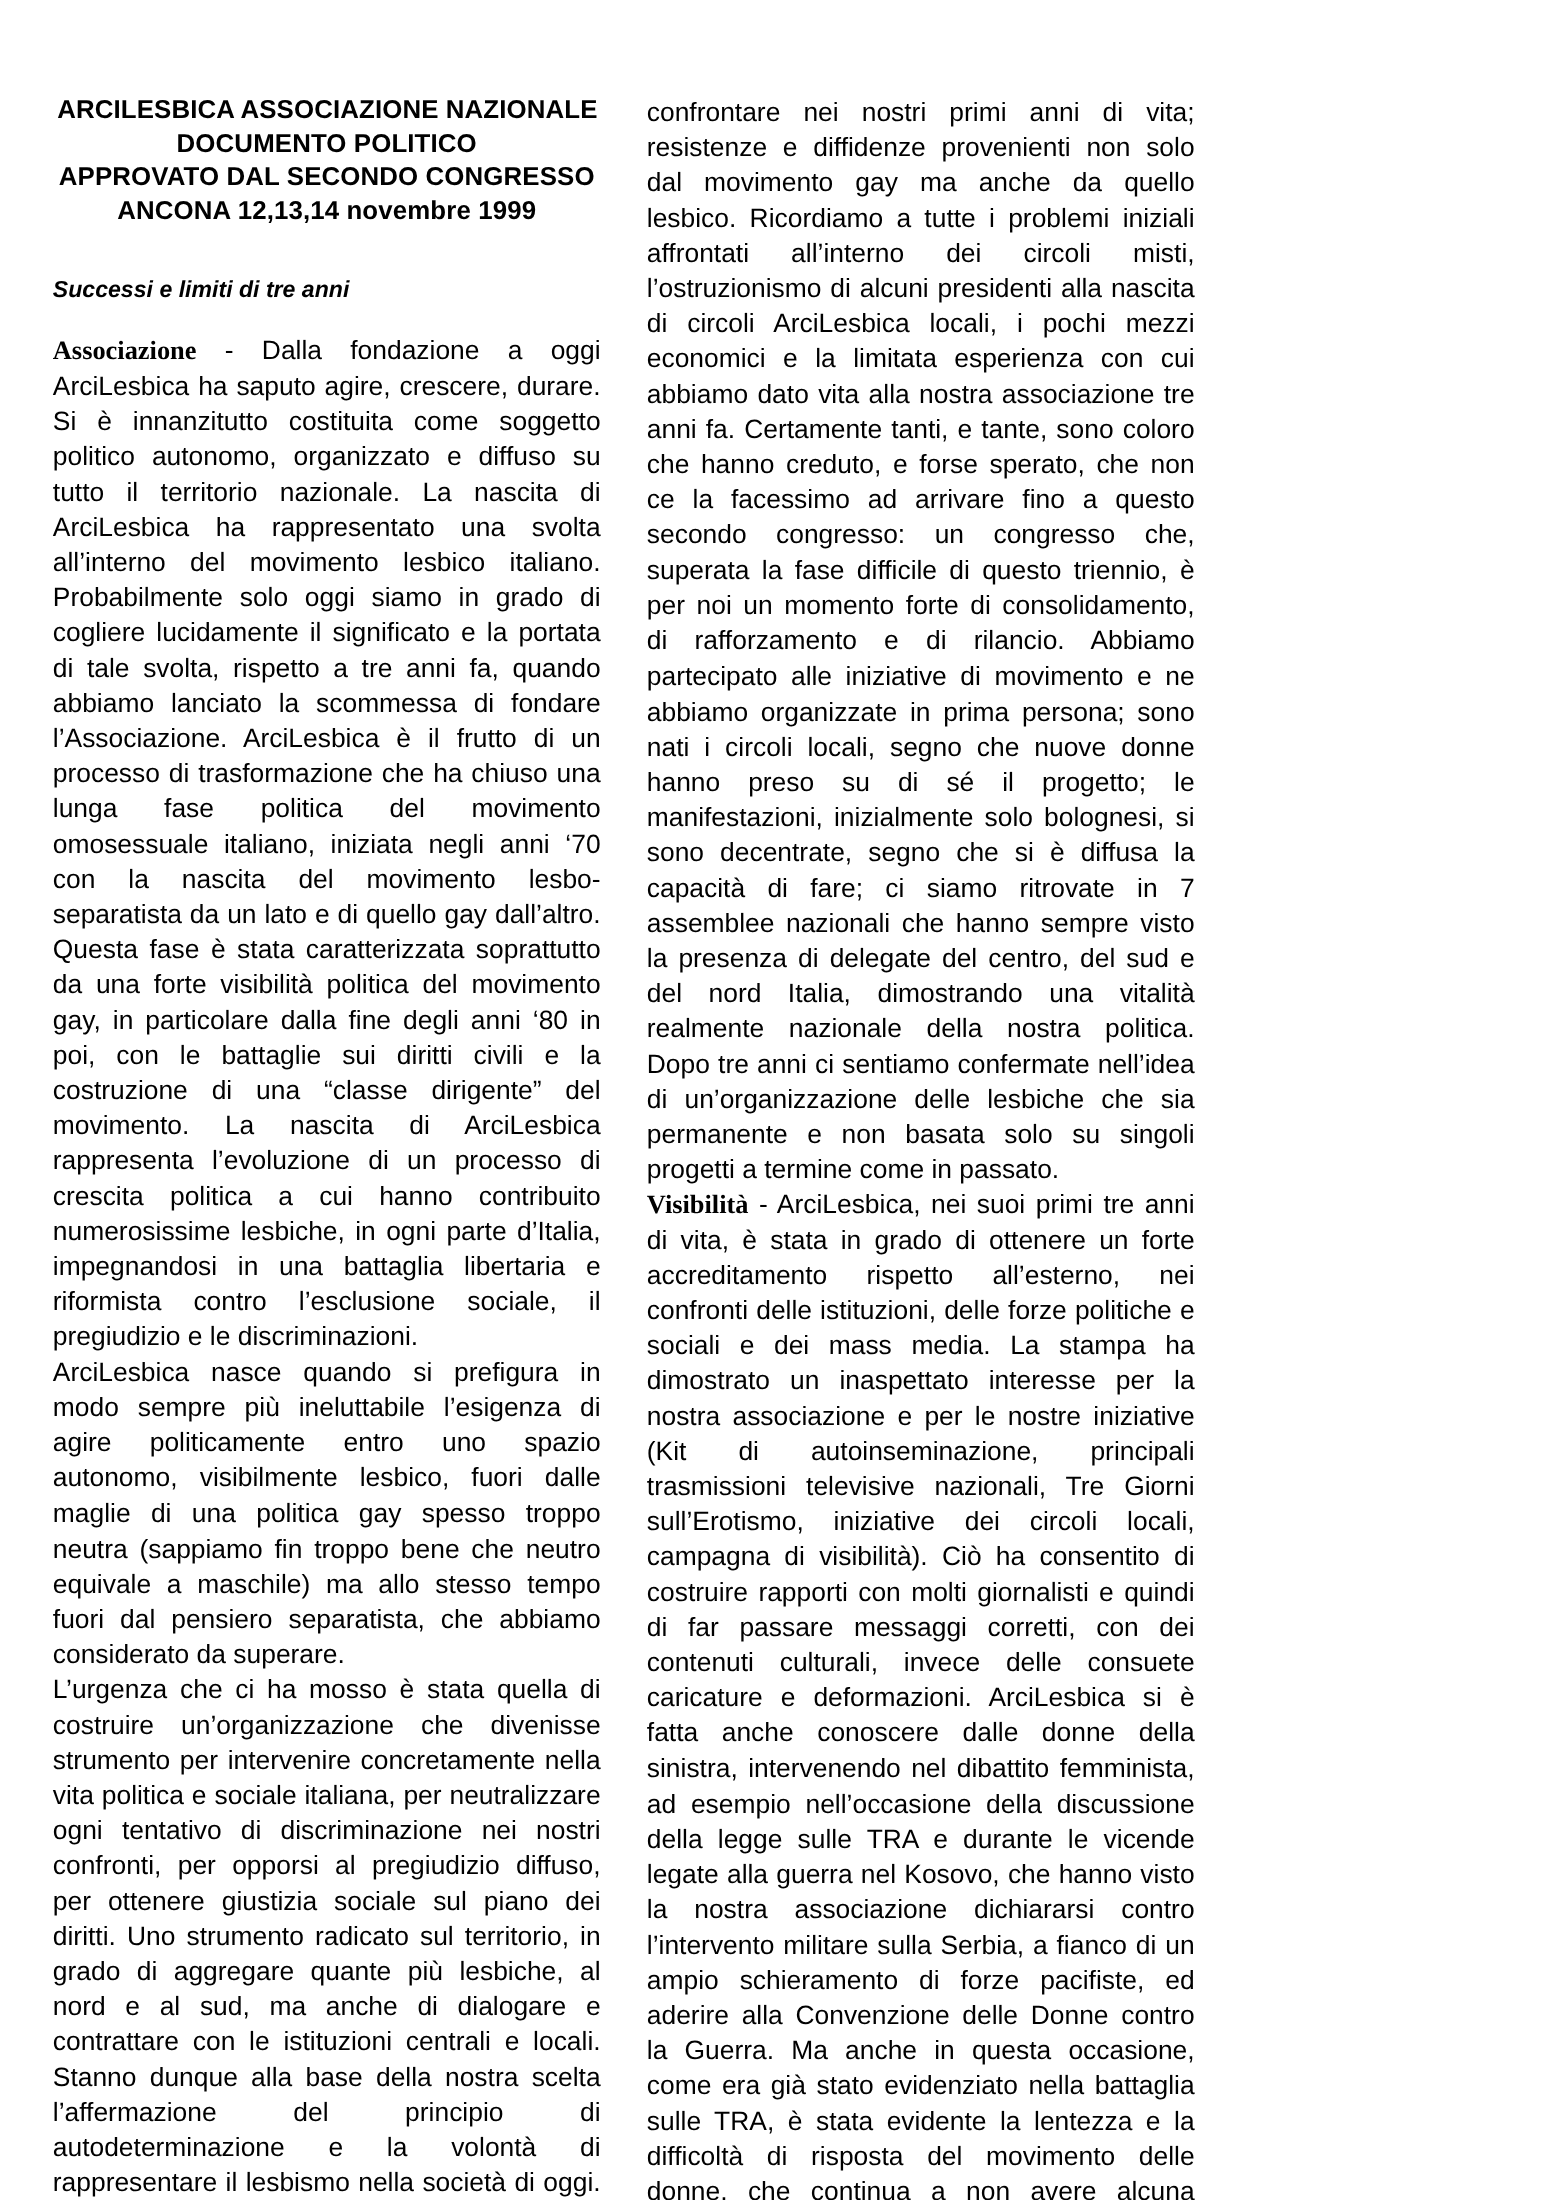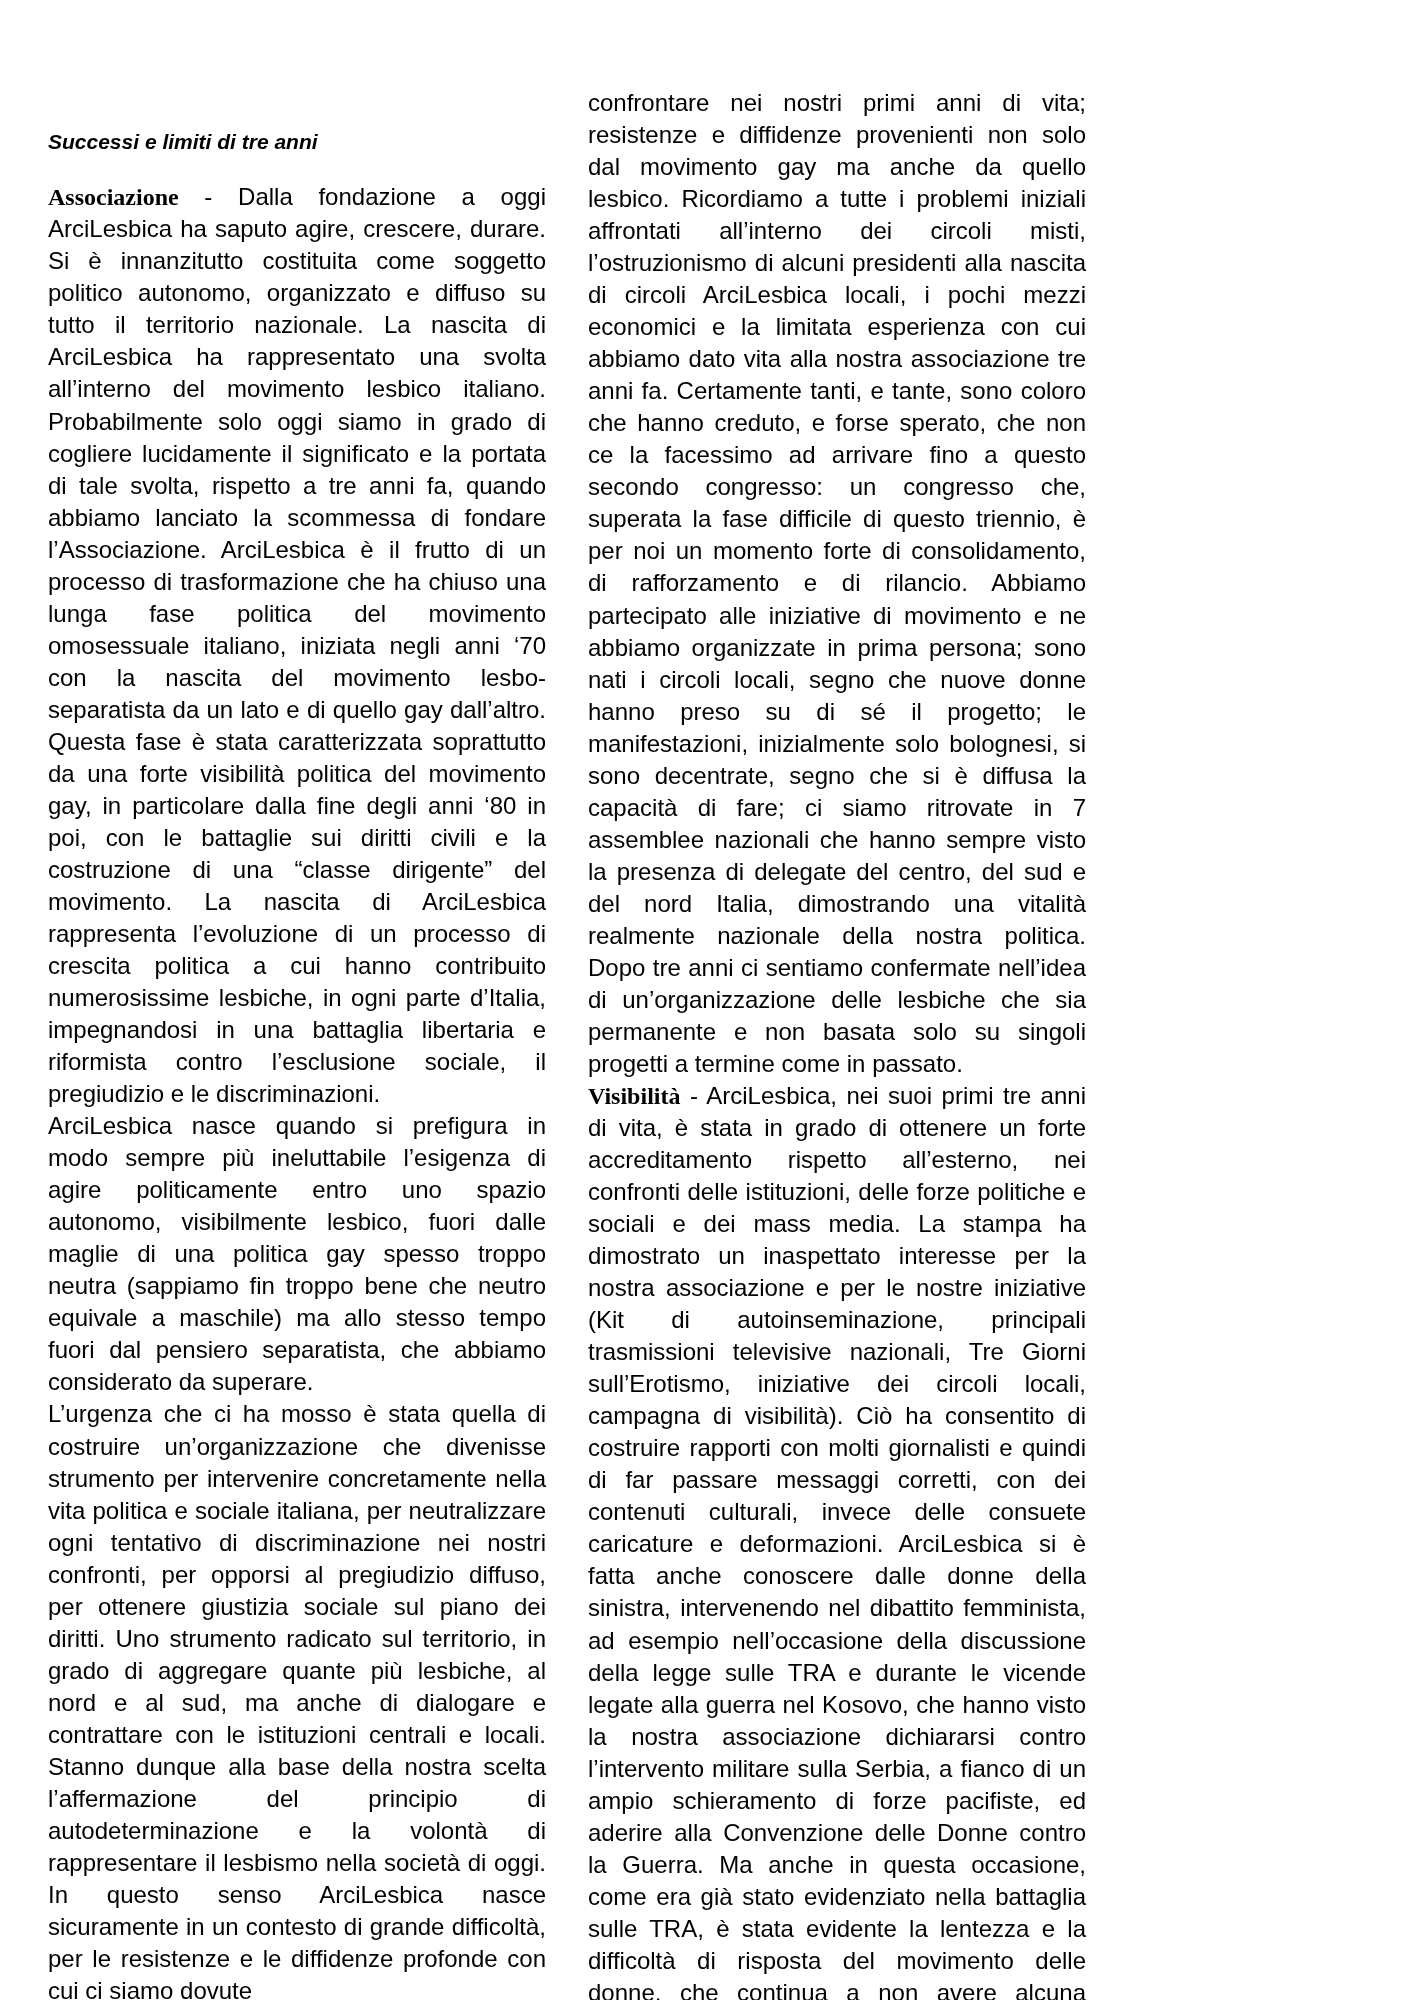--- a/index.html
+++ b/index.html
@@ -80,20 +80,26 @@
   
 </style>
 </head>
 <body>
 
 <div class="page">
   <div class="columns">
 
     <div class="col col-left">
 
+      <div class="doc-title">
+        <span class="tline">ARCILESBICA ASSOCIAZIONE NAZIONALE</span>
+        <span class="tline">DOCUMENTO POLITICO</span>
+        <span class="tline">APPROVATO DAL SECONDO CONGRESSO</span>
+        <span class="tline">ANCONA 12,13,14 novembre 1999</span>
+      </div>
 
       <div class="subtitle">Successi e limiti di tre anni</div>
 
       <p class="body"><span class="lead">Associazione</span><span> - </span><span>Dalla fondazione a oggi ArciLesbica ha saputo agire, crescere, durare. Si è innanzitutto costituita come soggetto politico autonomo, organizzato e diffuso su tutto il territorio nazionale. La nascita di ArciLesbica ha rappresentato una svolta all’interno del movimento lesbico italiano. Probabilmente solo oggi siamo in grado di cogliere lucidamente il significato e la portata di tale svolta, rispetto a tre anni fa, quando abbiamo lanciato la scommessa di fondare l’Associazione. ArciLesbica è il frutto di un processo di trasformazione che ha chiuso una lunga fase politica del movimento omosessuale italiano, iniziata negli anni ‘70 con la nascita del movimento lesbo-separatista da un lato e di quello gay dall’altro. Questa fase è stata caratterizzata soprattutto da una forte visibilità politica del movimento gay, in particolare dalla fine degli anni ‘80 in poi, con le battaglie sui diritti civili e la costruzione di una “classe dirigente” del movimento. La nascita di ArciLesbica rappresenta l’evoluzione di un processo di crescita politica a cui hanno contribuito numerosissime lesbiche, in ogni parte d’Italia, impegnandosi in una battaglia libertaria e riformista contro l’esclusione sociale, il pregiudizio e le discriminazioni.</span></p>
 
       <p class="body"><span>ArciLesbica nasce quando si prefigura in modo sempre più ineluttabile l’esigenza di agire politicamente entro uno spazio autonomo, visibilmente lesbico, fuori dalle maglie di una politica gay spesso troppo neutra (sappiamo fin troppo bene che neutro equivale a maschile) ma allo stesso tempo fuori dal pensiero separatista, che abbiamo considerato da superare.</span></p>
 
       <p class="body"><span>L’urgenza che ci ha mosso è stata quella di costruire un’organizzazione che divenisse strumento per intervenire concretamente nella vita politica e sociale italiana, per neutralizzare ogni tentativo di discriminazione nei nostri confronti, per opporsi al pregiudizio diffuso, per ottenere giustizia sociale sul piano dei diritti. Uno strumento radicato sul territorio, in grado di aggregare quante più lesbiche, al nord e al sud, ma anche di dialogare e contrattare con le istituzioni centrali e locali. Stanno dunque alla base della nostra scelta l’affermazione del principio di autodeterminazione e la volontà di rappresentare il lesbismo nella società di oggi. In questo senso ArciLesbica nasce sicuramente in un contesto di grande difficoltà, per le resistenze e le diffidenze profonde con cui ci siamo dovute</span></p>
 
     </div>

